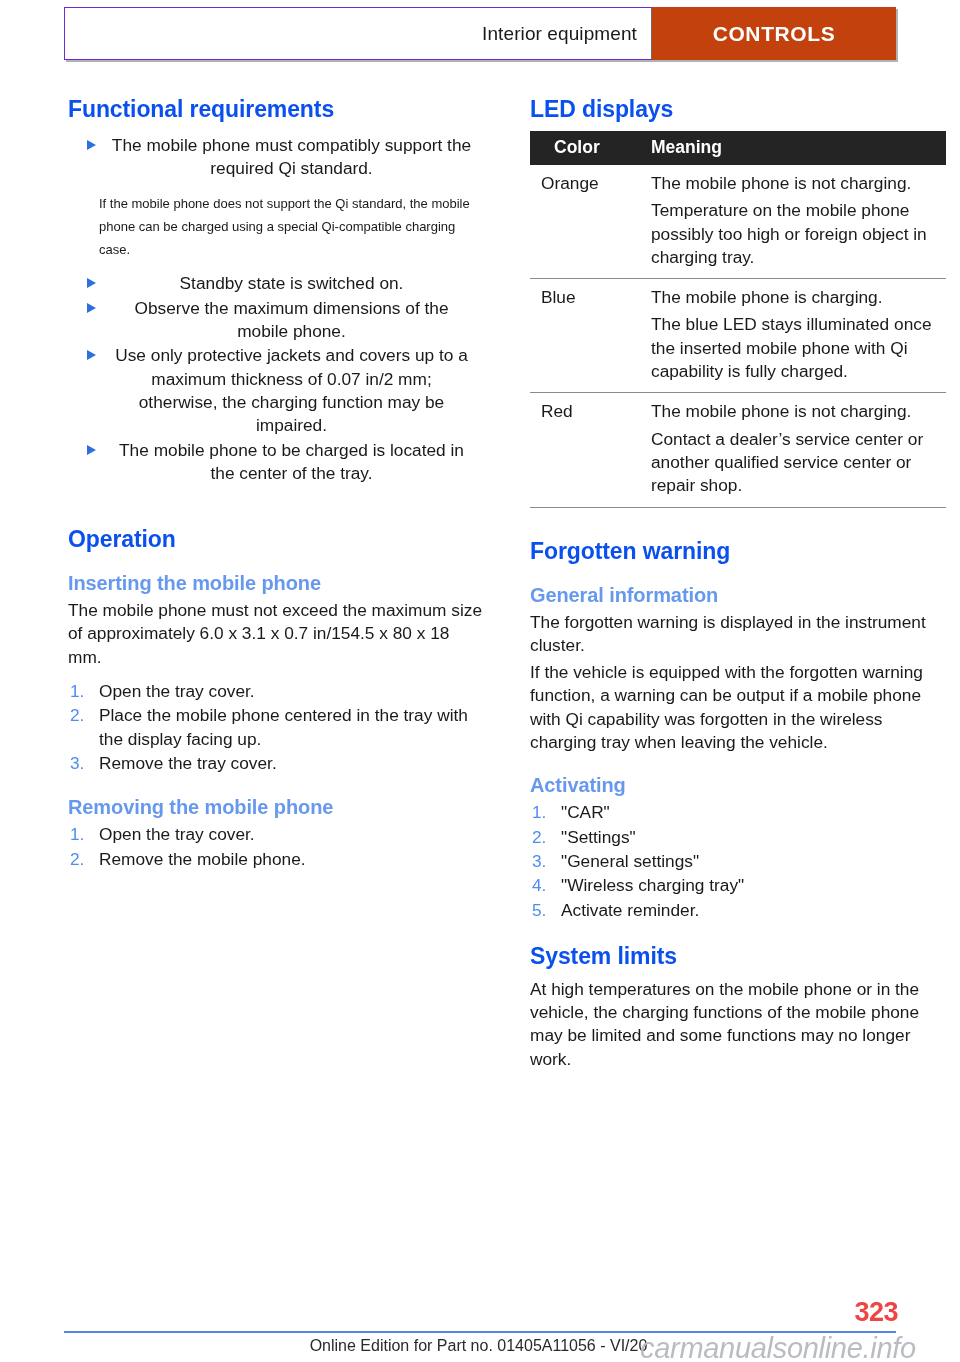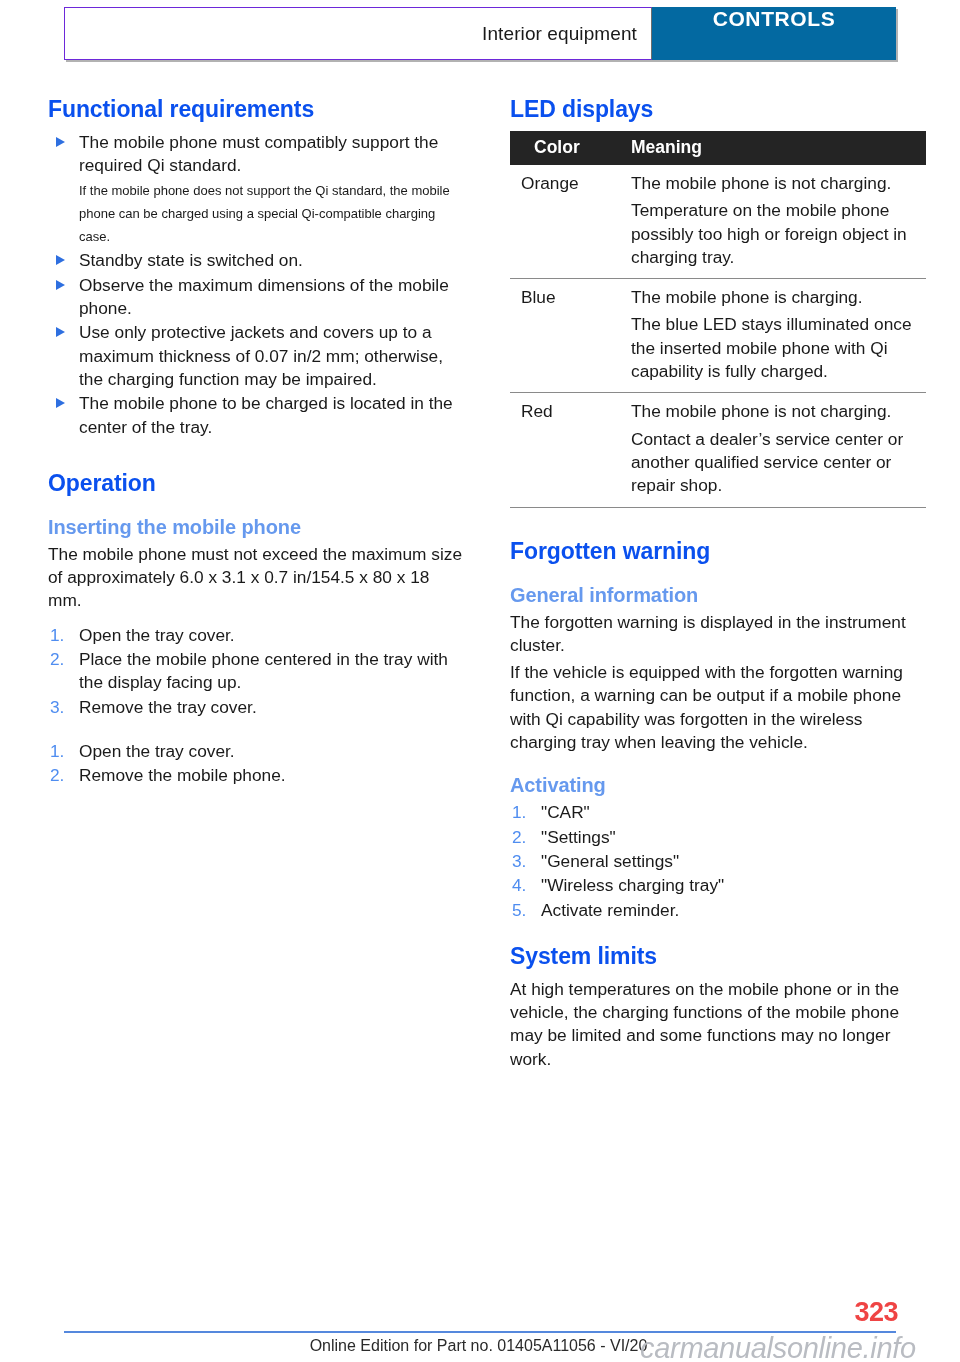--- a/index.html
+++ b/index.html
@@ -38,38 +38,38 @@
     background: #ffffff;
     box-shadow: 2px 2px 0 rgba(0,0,0,0.30);
   }
   .header-tab-label {
     font-size: 19px;
     color: #1a1a1a;
     letter-spacing: 0.1px;
   }
   .header-chapter {
     flex: 1 1 auto;
-    background: #0369a1;
+    background: #c2410c;
     display: flex;
-    align-items: flex-start;
+    align-items: center;
     justify-content: center;
     box-shadow: 2px 2px 0 rgba(0,0,0,0.30);
   }
   .header-chapter-label {
     color: #ffffff;
     font-size: 21px;
     font-weight: bold;
     letter-spacing: 0.6px;
   }
 
   
   .content {
     position: absolute;
     top: 96px;
-    left: 48px;
+    left: 68px;
     width: 880px;
     display: flex;
     gap: 46px;
   }
   .col {
     width: 416px;
   }
 
   
   h1.sec {
@@ -95,22 +95,23 @@
     font-size: 17.3px;
     line-height: 23.3px;
     margin: 0 0 0 0;
     color: #1a1a1a;
   }
   p.body + p.body { margin-top: 4px; }
 
   
   ul.tri {
     list-style: none;
-    margin: 0;
+    margin: 11px;
     padding: 0;
+    text-align: center;
   }
   ul.tri > li {
     position: relative;
     padding-left: 31px;
     font-size: 17.3px;
     line-height: 23.3px;
     margin-bottom: 1px;
   }
   .tri-marker {
     position: absolute;
@@ -286,20 +287,21 @@
         <span>Place the mobile phone centered in the tray with the display facing up.</span>
       </li>
       <li>
         <span class="num-marker">3.</span>
         <span>Remove the tray cover.</span>
       </li>
     </ol>
 
     <div class="spacer-md"></div>
 
+    <h2 class="sub">Removing the mobile phone</h2>
     <ol class="num">
       <li>
         <span class="num-marker">1.</span>
         <span>Open the tray cover.</span>
       </li>
       <li>
         <span class="num-marker">2.</span>
         <span>Remove the mobile phone.</span>
       </li>
     </ol>

